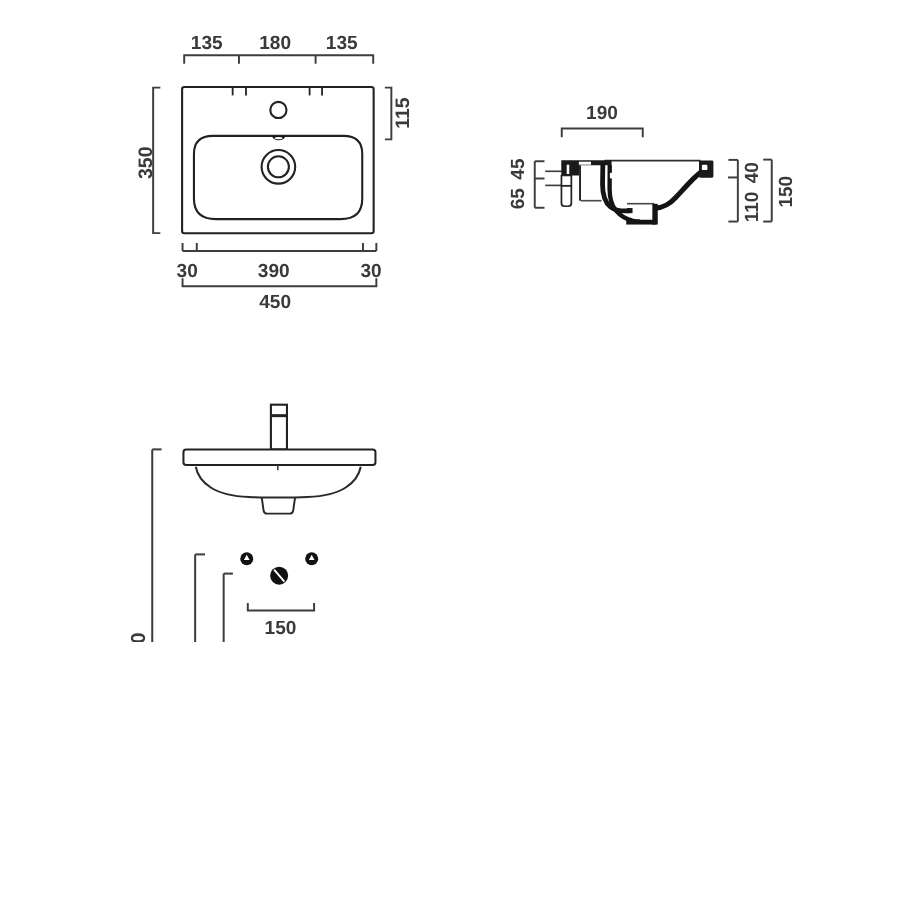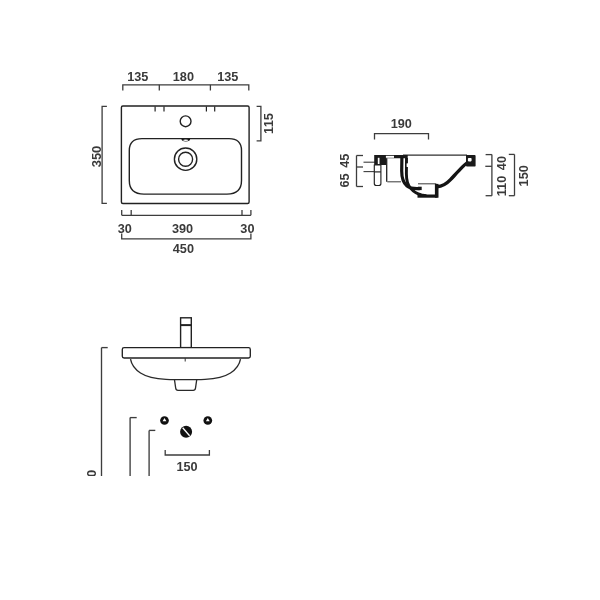--- a/index.html
+++ b/index.html
@@ -1,16 +1,16 @@
 <!DOCTYPE html>
 <html><head>
 <meta charset="utf-8">
 <style>
   html,body{margin:0;padding:0;background:#ffffff;}
-  .wrap{width:600px;height:428px;position:relative;margin-top:48px;}
+  .wrap{width:600px;height:428px;position:relative;}
   svg{display:block;}
   text{font-family:"Liberation Sans",sans-serif;font-weight:bold;fill:#3a3a3a;}
 </style>
 </head>
 <body>
 <div class="wrap">
 <svg width="600" height="600" viewBox="0 0 600 600">
 
   <g stroke="#222222" fill="none" stroke-width="1.4">
     <rect x="121.4" y="58" width="127.7" height="97.5" rx="1.5"></rect>

